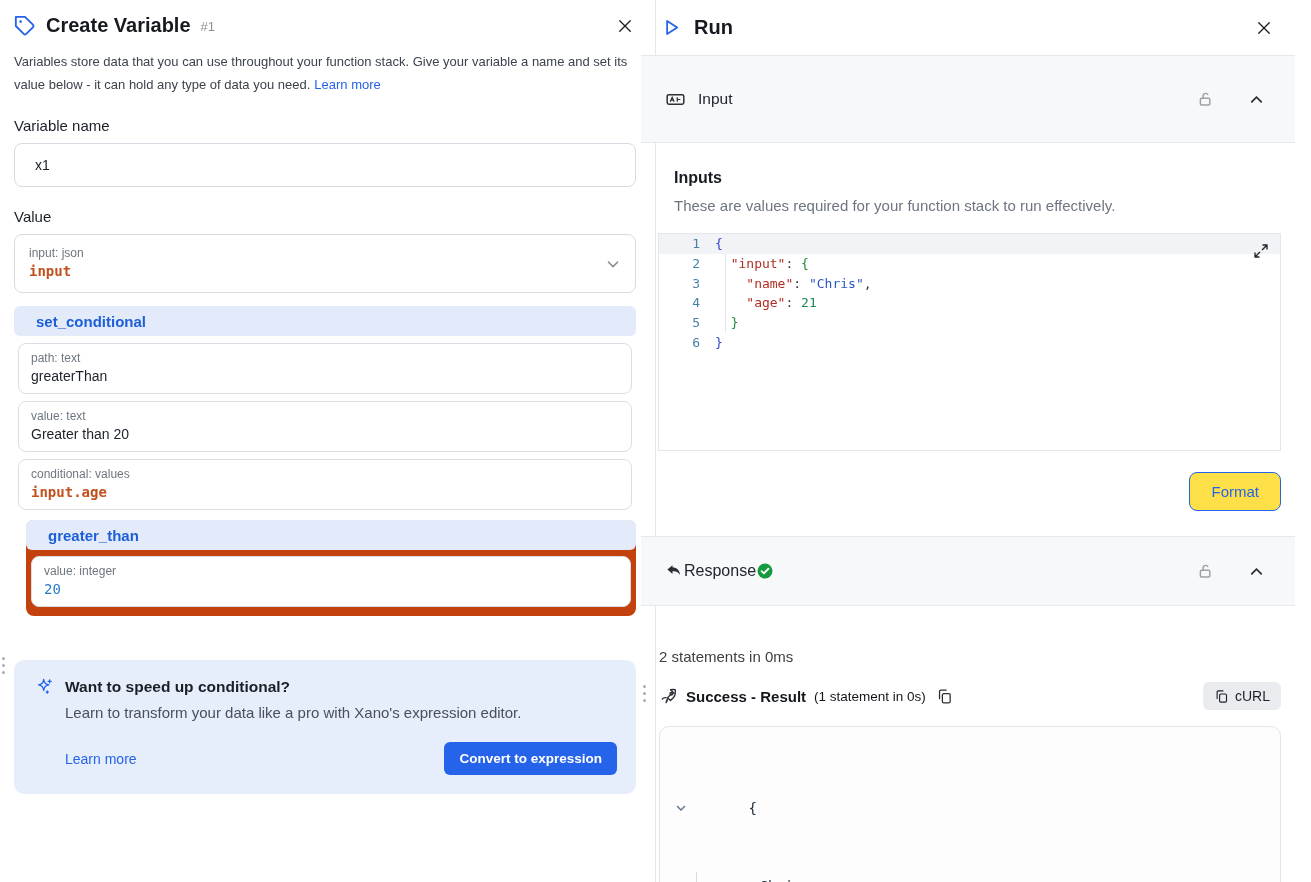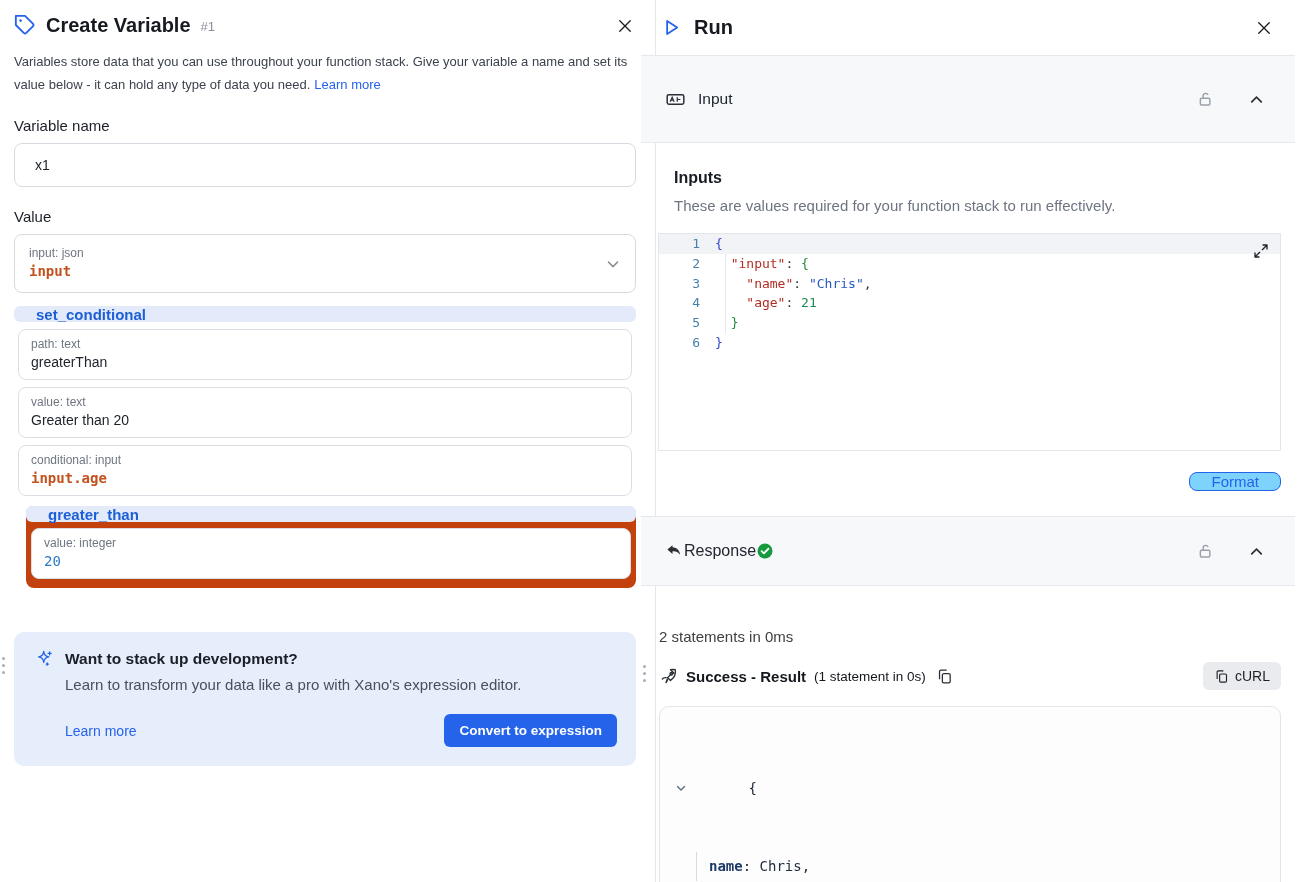--- a/index.html
+++ b/index.html
@@ -7,21 +7,21 @@
               font-family:"Liberation Sans", sans-serif; color:#1b2028; }
   svg { display:block; }
   button { background:none; border:none; cursor:pointer; font-family:inherit; }
 
   
   .left-panel  { position:absolute; left:0; top:0; width:656px; height:882px;
                  border-right:1px solid #e4e7ec; padding:14px 19px 0 14px; }
   .right-panel { position:absolute; left:641px; top:0; width:654px; height:882px; }
 
   
-  .lp-header { display:flex; gap:10px; }
+  .lp-header { display:flex; align-items:center; gap:10px; }
   .lp-title  { font-size:20px; font-weight:700; color:#16191f; }
   .lp-badge  { font-size:13px; color:#8a9099; align-self:flex-start; margin-top:5px; }
   .icon-btn  { margin-left:auto; padding:2px; }
 
   .lp-desc { margin-top:13px; font-size:13px; line-height:23px; color:#3c434e; }
   .link { color:#2563eb; cursor:pointer; }
   .lp-desc .link { margin-left:4px; }
 
   .field-label { margin-top:21px; font-size:15px; color:#1b2028; }
   .name-input { margin-top:9px; width:100%; height:44px; border:1px solid #d7dbe1;
@@ -29,21 +29,21 @@
                 font-family:"Liberation Sans", sans-serif; outline:none; }
 
   .value-select { margin-top:9px; border:1px solid #d7dbe1; border-radius:8px;
                   padding:11px 40px 13px 14px; position:relative; cursor:pointer; }
   .meta  { font-size:12px; color:#6f7681; }
   .fv    { margin-top:3px; font-size:14px; color:#1c212a; }
   .fv-expr { font-family:"DejaVu Sans Mono", monospace; font-weight:700; color:#c2511d; }
   .fv-int  { font-family:"DejaVu Sans Mono", monospace; color:#2b7cc4; }
   .select-chevron { position:absolute; right:13px; top:50%; margin-top:-9px; }
 
-  .block-bar { margin-top:13px; height:16px; border-radius:6px; background:#e3ebfb;
+  .block-bar { margin-top:13px; height:30px; border-radius:6px; background:#e3ebfb;
                display:flex; align-items:center; padding-left:22px;
                font-size:15px; font-weight:700; color:#1d5fd6; cursor:pointer; }
   .field-box { margin:7px 4px 0 4px; border:1px solid #dbdfe5; border-radius:8px;
                background:#fff; padding:7px 13px 9px 12px; cursor:text; }
   .gt-wrap { margin:10px 0 0 12px; background:#c2410c; border-radius:8px; padding-bottom:9px; }
   .gt-wrap .block-bar { margin-top:0; }
   .gt-wrap .field-box { margin:6px 5px 0 5px; }
 
   .promo { margin-top:44px; background:#e6edfb; border-radius:10px;
            padding:17px 19px 19px 21px; }
@@ -85,21 +85,21 @@
   .tk-k { color:#b02e24; }
   .tk-s { color:#2a57c5; }
   .tk-n { color:#1f8a4e; }
   .tk-b1 { color:#2f46cf; }
   .tk-b2 { color:#1f8a3b; }
   .ed-guide { position:absolute; left:66px; top:20px; width:1px; height:79px; background:#e4e7ea; }
   .ed-expand { position:absolute; top:7px; right:9px; padding:2px; }
 
   .format-row { display:flex; justify-content:flex-end; margin:21px 14px 0 0; }
   .format-btn { border:1px solid #2563eb; border-radius:8px; color:#2563eb;
-                background:#7dd3fc; font-size:15px; padding:0 21px; }
+                background:#fde047; font-size:15px; padding:10px 21px; }
 
   .response-band { margin-top:25px; height:70px; background:#f7f8fa;
                    border-top:1px solid #e6e8ed; border-bottom:1px solid #e6e8ed;
                    display:flex; align-items:center; padding:0 27px 0 24px; }
   .response-label { font-size:16px; color:#21262e; }
 
   .summary { margin:42px 0 0 18px; font-size:15px; color:#404040; }
 
   .success-row { margin:17px 14px 0 18px; display:flex; align-items:center; gap:8px;
                  position:relative; }
@@ -163,21 +163,21 @@
     <div class="meta">path: text</div>
     <div class="fv">greaterThan</div>
   </div>
 
   <div class="field-box">
     <div class="meta">value: text</div>
     <div class="fv">Greater than 20</div>
   </div>
 
   <div class="field-box">
-    <div class="meta">conditional: input</div>
+    <div class="meta">conditional: values</div>
     <div class="fv fv-expr">input.age</div>
   </div>
 
   <div class="gt-wrap">
     <div class="block-bar">
       <span>greater_than</span>
     </div>
     <div class="field-box">
       <div class="meta">value: integer</div>
       <div class="fv fv-int">20</div>
@@ -186,21 +186,21 @@
 
   <div class="promo">
     <div class="promo-head">
       <span>
         <svg width="19" height="19" viewBox="0 0 24 24" fill="none" stroke="#2563eb" stroke-width="1.6" stroke-linejoin="round" stroke-linecap="round">
           <path d="M11 3c.5 4.4 2 6.4 6.5 7-4.5.6-6 2.6-6.5 7-.5-4.4-2-6.4-6.5-7 4.5-.6 6-2.6 6.5-7z"></path>
           <path d="M18.5 3.5v4M16.5 5.5h4"></path>
           <path d="M15.5 17.5v3M14 19h3"></path>
         </svg>
       </span>
-      <span class="promo-title">Want to stack up development?</span>
+      <span class="promo-title">Want to speed up conditional?</span>
     </div>
     <div class="promo-body">Learn to transform your data like a pro with Xano's expression editor.</div>
     <div class="promo-foot">
       <span class="link promo-link">Learn more</span>
       <button class="promo-btn">Convert to expression</button>
     </div>
   </div>
 
   <div class="drag-dots lp-dots">
       <i></i>

